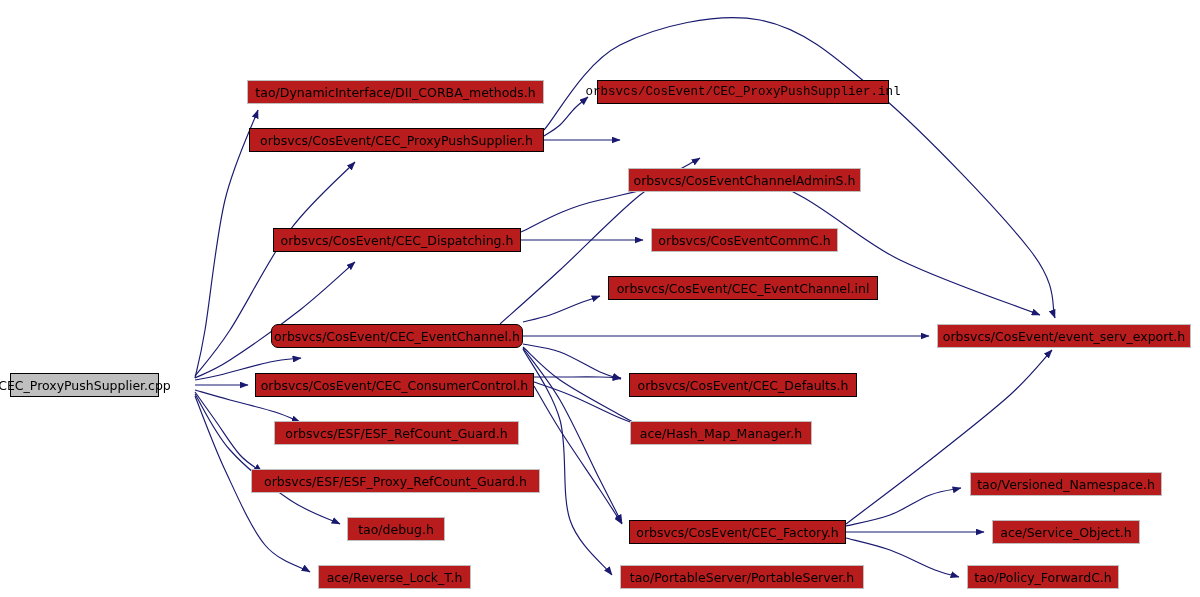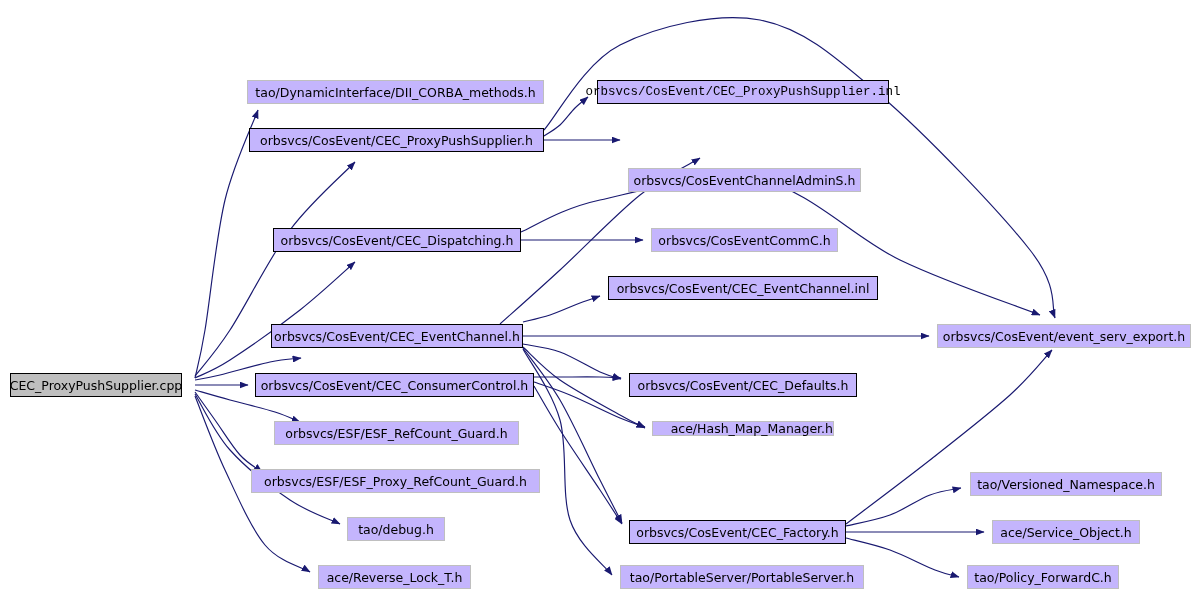--- a/index.html
+++ b/index.html
@@ -1,21 +1,21 @@
 <!DOCTYPE html>
 <html><head>
 <meta charset="utf-8">
 <style>
   html,body{margin:0;padding:0;background:#ffffff;}
   body{width:1200px;height:597px;overflow:hidden;
        font-family:"DejaVu Sans","Liberation Sans",sans-serif;}
   #graph{position:relative;width:1200px;height:597px;background:#fff;}
   #edges{position:absolute;left:0;top:0;width:1200px;height:597px;}
   .node{position:absolute;box-sizing:border-box;display:flex;align-items:center;
-        justify-content:center;white-space:nowrap;background:#c4b5fd;
+        justify-content:center;white-space:nowrap;background:#b91c1c;
         font-size:12.5px;color:#000000;letter-spacing:0px;}
   .node.thin{border:1px solid #bfbfbf;}
   .node.bold{border:1.6px solid #000000;}
   .node.root{border:1.6px solid #000000;background:#bfbfbf;}
   .nlabel{pointer-events:none;}
 </style>
 </head>
 <body>
 
 <div id="graph">
@@ -50,21 +50,21 @@
         <path d="M534,377 C538.3333333333334,377 549,377 560,377 C571,377 589.8333333333334,376.8333333333333 600,377 C610.1666666666666,377.1666666666667 617.5,377.8333333333333 621,378" marker-end="url(#ah)"></path>
         <path d="M534,382 C540,384.1666666666667 555.6666666666666,389 570,395 C584.3333333333334,401 607.5,412.6666666666667 620,418 C632.5,423.3333333333333 640.8333333333334,425.5 645,427" marker-end="url(#ah)"></path>
         <path d="M534,386 C538.3333333333334,393.3333333333333 549,412.6666666666667 560,430 C571,447.3333333333333 589.6666666666666,474.3333333333333 600,490 C610.3333333333334,505.6666666666667 618.3333333333334,518.3333333333334 622,524" marker-end="url(#ah)"></path>
         <path d="M846,526 C853.3333333333334,524.1666666666666 876,520.1666666666666 890,515 C904,509.8333333333333 918.1666666666666,499.5 930,495 C941.8333333333334,490.5 955.8333333333334,489.1666666666667 961,488" marker-end="url(#ah)"></path>
         <path d="M846,532 C855,532 881,532 900,532 C919,532 946,532 960,532 C974,532 980,532 984,532" marker-end="url(#ah)"></path>
         <path d="M846,538 C853.3333333333334,540 875.1666666666666,544.6666666666666 890,550 C904.8333333333334,555.3333333333334 923.5,565.5 935,570 C946.5,574.5 955,575.8333333333334 959,577" marker-end="url(#ah)"></path>
         <path d="M846,524 C860,513.3333333333334 902.6666666666666,481.5 930,460 C957.3333333333334,438.5 989.6666666666666,413.3333333333333 1010,395 C1030.3333333333333,376.6666666666667 1045,357.5 1052,350" marker-end="url(#ah)"></path>
       </g>
   </svg>
   <div id="nodes">
-      <div class="node root" style="left: 10px; top: 373px; width: 172px; height: 24px;">
+      <div class="node root" style="left: 10px; top: 373px; width: 149px; height: 24px;">
         <span class="nlabel">CEC_ProxyPushSupplier.cpp</span>
       </div>
       <div class="node thin" style="left: 247px; top: 80px; width: 297px; height: 24px;">
         <span class="nlabel">tao/DynamicInterface/DII_CORBA_methods.h</span>
       </div>
       <div class="node bold" style="left: 249px; top: 128px; width: 295px; height: 24px;">
         <span class="nlabel">orbsvcs/CosEvent/CEC_ProxyPushSupplier.h</span>
       </div>
       <div class="node bold" style="left: 597px; top: 80px; width: 292px; height: 24px; font-family: Liberation Mono, monospace;">
         <span class="nlabel">orbsvcs/CosEvent/CEC_ProxyPushSupplier.inl</span>
@@ -74,36 +74,36 @@
       </div>
       <div class="node bold" style="left: 273px; top: 228px; width: 248px; height: 24px;">
         <span class="nlabel">orbsvcs/CosEvent/CEC_Dispatching.h</span>
       </div>
       <div class="node thin" style="left: 651px; top: 228px; width: 187px; height: 24px;">
         <span class="nlabel">orbsvcs/CosEventCommC.h</span>
       </div>
       <div class="node bold" style="left: 608px; top: 276px; width: 270px; height: 24px;">
         <span class="nlabel">orbsvcs/CosEvent/CEC_EventChannel.inl</span>
       </div>
-      <div class="node bold" style="left: 271px; top: 324px; width: 252px; height: 24px;">
+      <div class="node bold" style="left: 271px; top: 324px; width: 252px; height: 24px; border-radius: 7px;">
         <span class="nlabel">orbsvcs/CosEvent/CEC_EventChannel.h</span>
       </div>
       <div class="node thin" style="left: 937px; top: 324px; width: 254px; height: 24px;">
         <span class="nlabel">orbsvcs/CosEvent/event_serv_export.h</span>
       </div>
       <div class="node bold" style="left: 255px; top: 373px; width: 279px; height: 24px;">
         <span class="nlabel">orbsvcs/CosEvent/CEC_ConsumerControl.h</span>
       </div>
       <div class="node bold" style="left: 629px; top: 373px; width: 228px; height: 24px;">
         <span class="nlabel">orbsvcs/CosEvent/CEC_Defaults.h</span>
       </div>
       <div class="node thin" style="left: 274px; top: 421px; width: 245px; height: 24px;">
         <span class="nlabel">orbsvcs/ESF/ESF_RefCount_Guard.h</span>
       </div>
-      <div class="node thin" style="left: 652px; top: 421px; width: 182px; height: 15px; justify-content: flex-end;">
+      <div class="node thin" style="left: 630px; top: 421px; width: 182px; height: 24px;">
         <span class="nlabel">ace/Hash_Map_Manager.h</span>
       </div>
       <div class="node thin" style="left: 251px; top: 469px; width: 289px; height: 24px;">
         <span class="nlabel">orbsvcs/ESF/ESF_Proxy_RefCount_Guard.h</span>
       </div>
       <div class="node thin" style="left: 970px; top: 472px; width: 192px; height: 24px;">
         <span class="nlabel">tao/Versioned_Namespace.h</span>
       </div>
       <div class="node thin" style="left: 347px; top: 517px; width: 98px; height: 24px;">
         <span class="nlabel">tao/debug.h</span>

